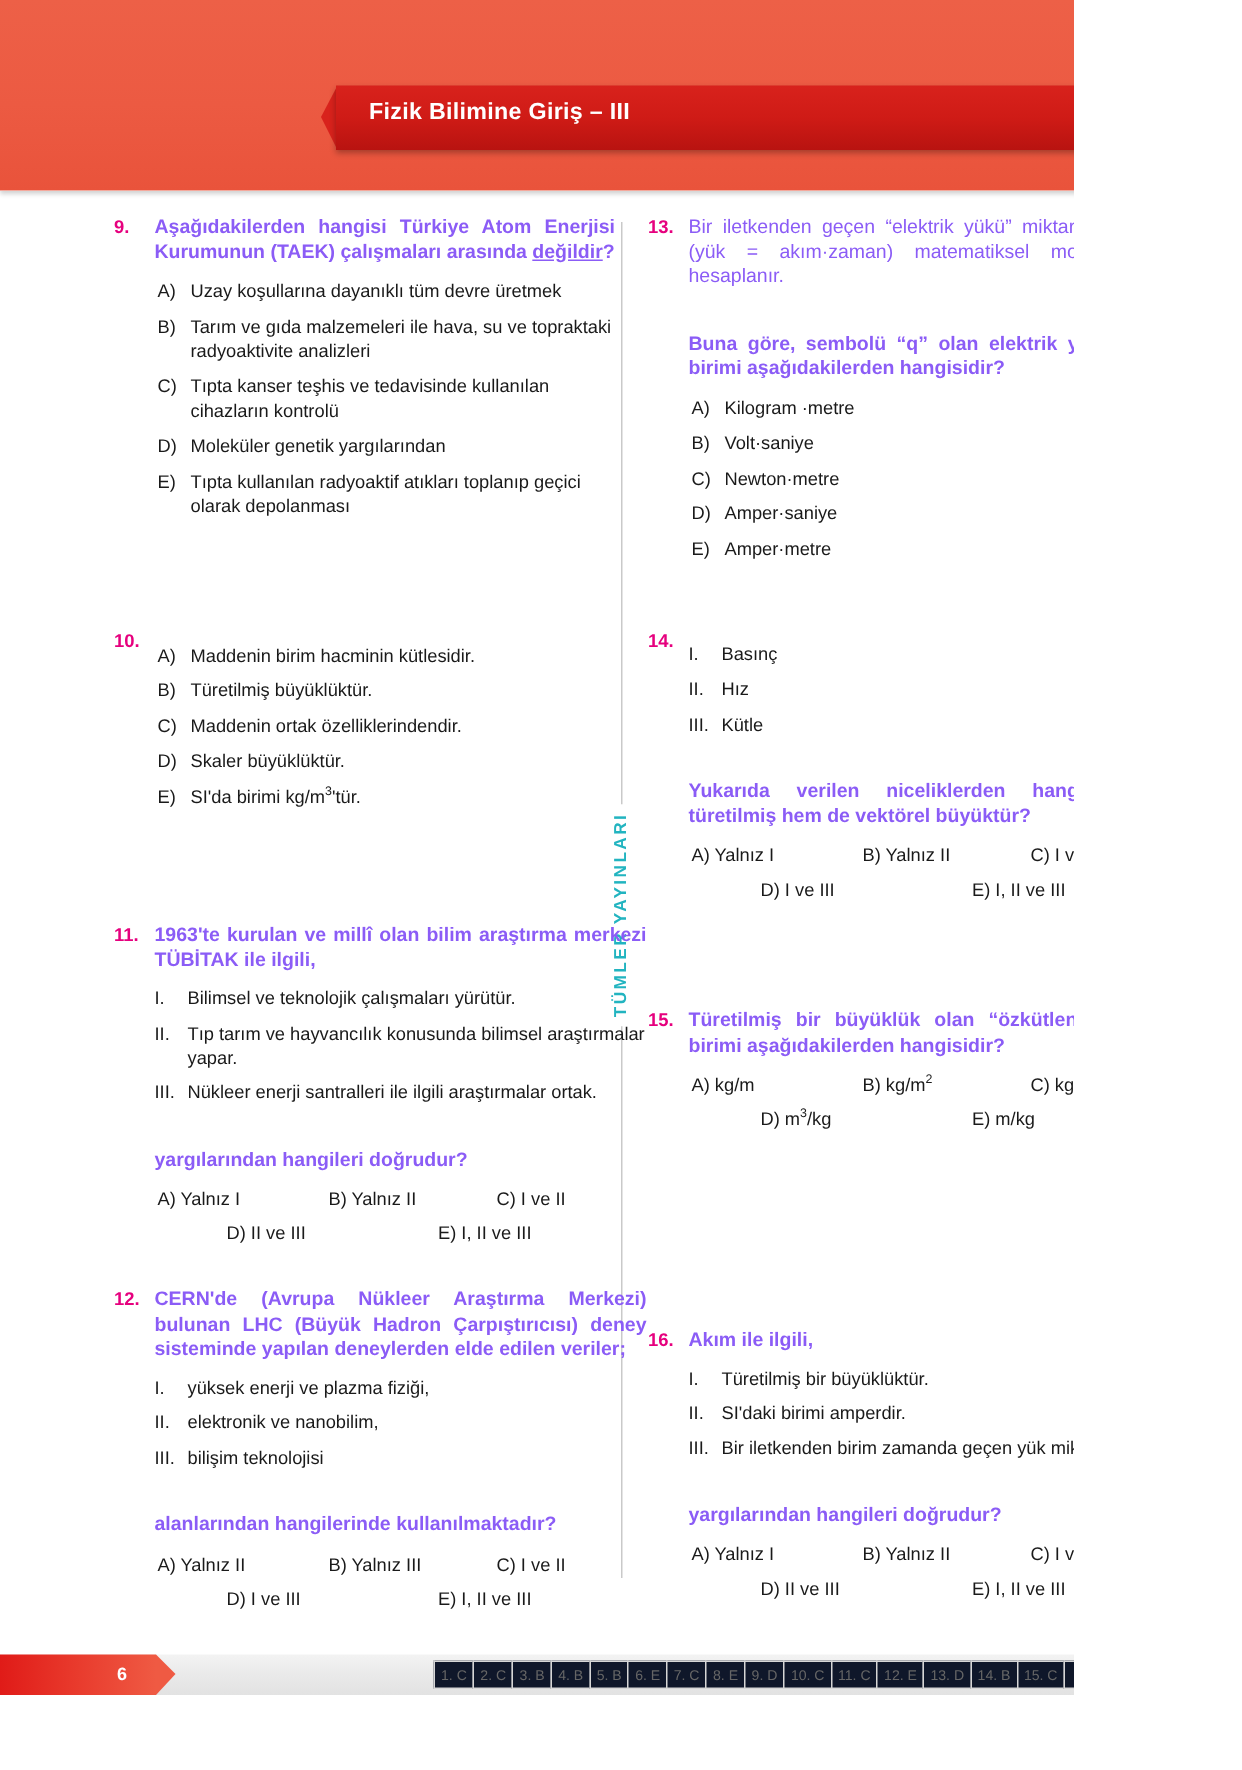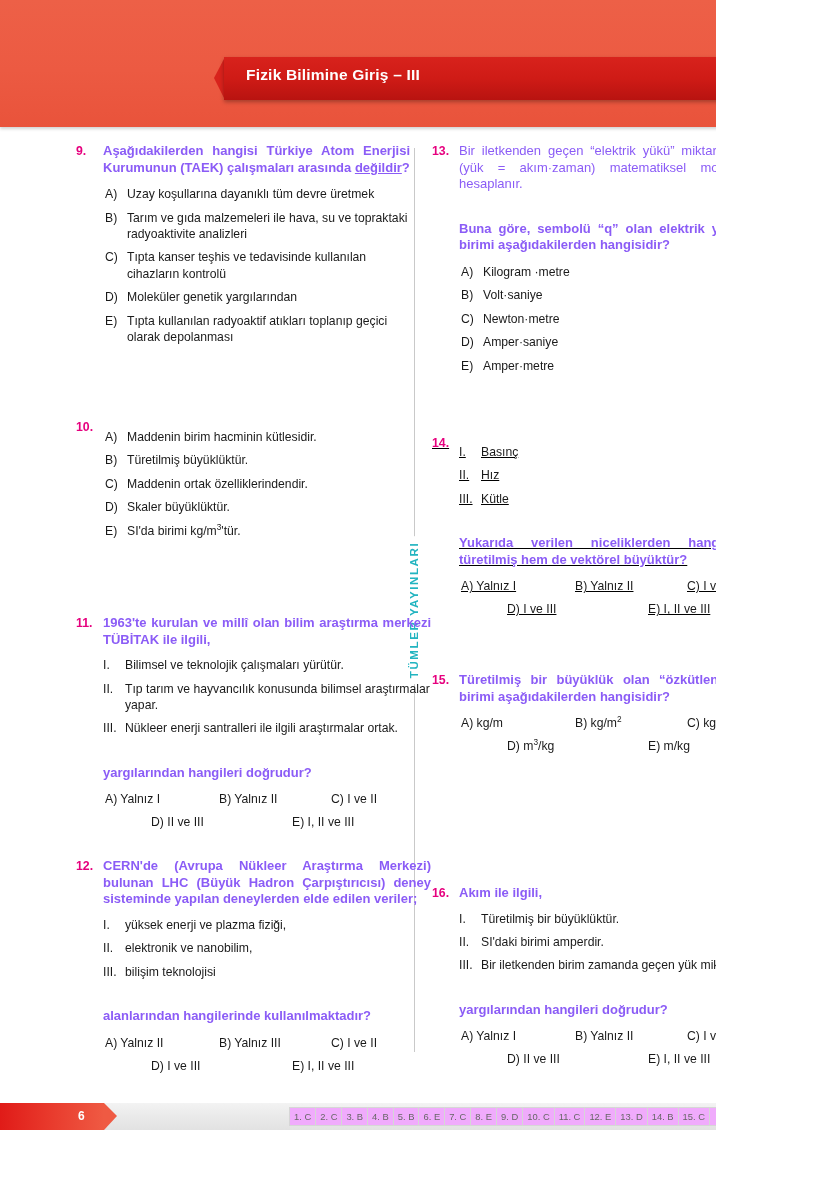--- a/index.html
+++ b/index.html
@@ -215,21 +215,21 @@
   .answer-key {
     position: absolute;
     left: 289px;
     top: 1107px;
     display: flex;
     height: 19px;
   }
   .ak-cell {
     border: 1px solid #d6d6d6;
     border-right: none;
-    background: #f0abfc;
+    background: #0f172a;
     color: #666;
     font-size: 9.4px;
     line-height: 17px;
     padding: 0 4px;
     white-space: nowrap;
     text-align: right;
   }
   .ak-cell:last-child { border-right: 3px solid #be185d; padding-left: 33px; }
 </style>
 </head>
@@ -401,21 +401,21 @@
                 <div class="opt-txt">Amper·saniye</div>
               </div>
               <div class="opt-row">
                 <div class="opt-lbl">E)</div>
                 <div class="opt-txt">Amper·metre</div>
               </div>
             </div>
           </div>
         </div>
       </div>
-      <div class="q" style="top: 292px; text-decoration: underline;">
+      <div class="q" style="top: 276px;">
         <div class="q-head">
           <div class="q-num">14.</div>
           <div class="q-body">
             <div class="roman-list">
               <div class="roman-row">
                 <div class="roman-lbl">I.</div>
                 <div class="roman-txt">Basınç</div>
               </div>
               <div class="roman-row">
                 <div class="roman-lbl">II.</div>

